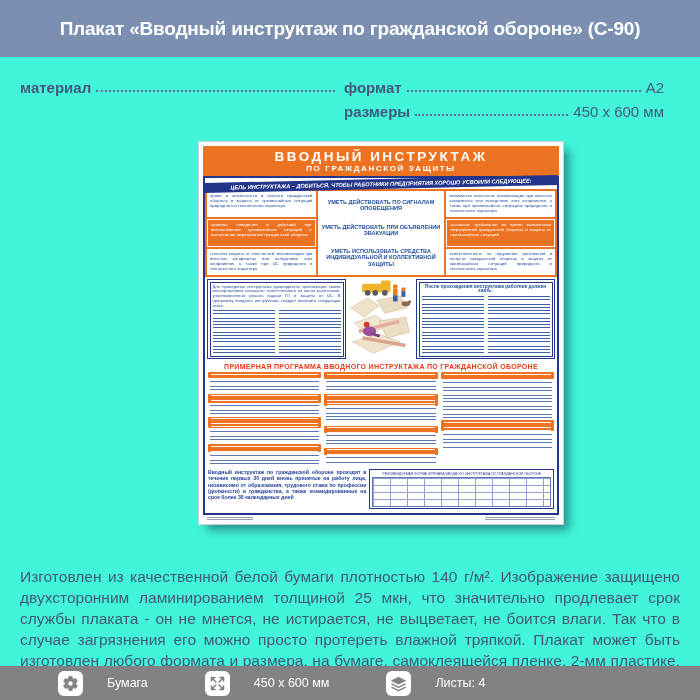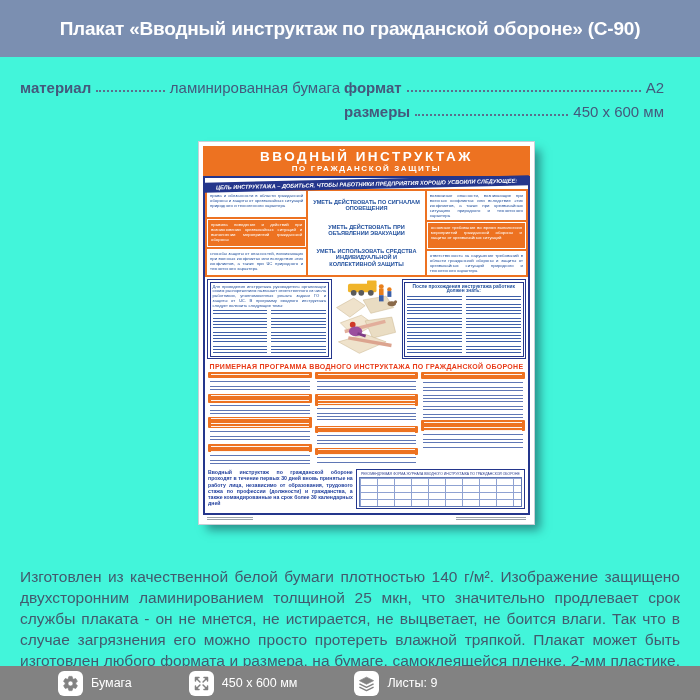--- a/index.html
+++ b/index.html
@@ -16,21 +16,21 @@
   .specs{position:absolute;top:78px;left:0;width:700px;}
   .scol{position:absolute;top:0;display:flex;flex-direction:column;gap:6px;}
   .scol.l{left:20px;width:320px;}
   .scol.r{left:344px;width:320px;}
   .srow{display:flex;align-items:flex-end;color:#44597C;font-size:15px;height:18px;}
   .srow .lab{font-weight:bold;white-space:nowrap;}
   .srow .dots{flex:1;border-bottom:2px dotted #5A6E8C;margin:0 5px 4px;}
   .srow .val{white-space:nowrap;}
 
   
-  .poster{position:absolute;left:198px;top:141px;width:337px;height:384px;background:#fff;
+  .poster{position:absolute;left:198px;top:141px;width:366px;height:384px;background:#fff;
           box-sizing:border-box;padding:4px 4px 2px;border:1px solid #C9CFD6;
           box-shadow:7px 7px 9px -2px rgba(15,45,60,.5);display:flex;flex-direction:column;}
   .p-title{background:#ED7221;height:30px;display:flex;flex-direction:column;align-items:center;justify-content:center;}
   .p-title .t1{color:#fff;font-weight:bold;font-size:13.5px;letter-spacing:2.5px;line-height:14px;}
   .p-title .t2{color:#fff;font-weight:bold;font-size:8px;letter-spacing:1.6px;line-height:9px;}
   .p-body{border:2px solid #24368C;flex:1;display:flex;flex-direction:column;min-height:0;}
   .ribbon{height:10px;background:#24368C;color:#fff;display:flex;align-items:center;justify-content:center;
           font-size:5.6px;font-style:italic;font-weight:bold;transform:rotate(-1.3deg);margin:1px -1px 0;white-space:nowrap;}
   .osec{background:#ED7221;height:88px;display:flex;gap:2px;padding:2px;box-sizing:border-box;}
   .ocol{flex:1 1 31%;display:flex;flex-direction:column;gap:2px;}
@@ -65,40 +65,39 @@
   .gl{width:46px;height:4px;background:repeating-linear-gradient(to bottom,#9AA2A8 0 0.7px,transparent 0.7px 2px);}
   .gl.r{width:70px;}
 
   
   .desc{position:absolute;left:20px;top:550px;width:660px;color:#435A6E;font-size:15.5px;
         line-height:21px;text-align:justify;}
 
   
   .foot{position:absolute;left:0;top:666px;width:700px;height:34px;background:#828282;
         display:flex;align-items:center;padding-left:18px;box-sizing:border-box;gap:17px;}
-  .fitem{display:flex;align-items:center;gap:8px;padding-left:40px;}
+  .fitem{display:flex;align-items:center;gap:24px;padding-left:40px;}
   .ibox{width:25px;height:25px;background:#fff;border-radius:6px;display:flex;align-items:center;justify-content:center;}
   .ibox svg{width:17px;height:17px;fill:#828282;stroke:#828282;}
   .flabel{color:#fff;font-size:12.5px;white-space:nowrap;}
 </style>
 </head>
 <body>
 
 <div class="stage">
 
   <div class="hdr">
     <h1>Плакат «Вводный инструктаж по гражданской обороне» (С-90)</h1>
   </div>
 
   <div class="specs">
     <div class="scol l">
       <div class="srow">
         <span class="lab">материал</span>
         <span class="dots"></span>
-        <span class="val">ламинированная бумага</span>
       </div>
     </div>
     <div class="scol r">
       <div class="srow">
         <span class="lab">формат</span>
         <span class="dots"></span>
         <span class="val">А2</span>
       </div>
       <div class="srow">
         <span class="lab">размеры</span>
@@ -267,17 +266,17 @@
       </span>
       <span class="flabel">450 x 600 мм</span>
     </div>
     <div class="fitem">
       <span class="ibox">
         <svg viewBox="0 0 24 24">
             <path d="M12 3 2 8l10 5 10-5-10-5z"></path>
             <path d="m2 12.5 10 5 10-5M2 17l10 5 10-5" fill="none" stroke-width="2" stroke-linejoin="round"></path>
           </svg>
       </span>
-      <span class="flabel">Листы: 9</span>
+      <span class="flabel">Листы: 4</span>
     </div>
   </div>
 
 </div>
 
 </body></html>

